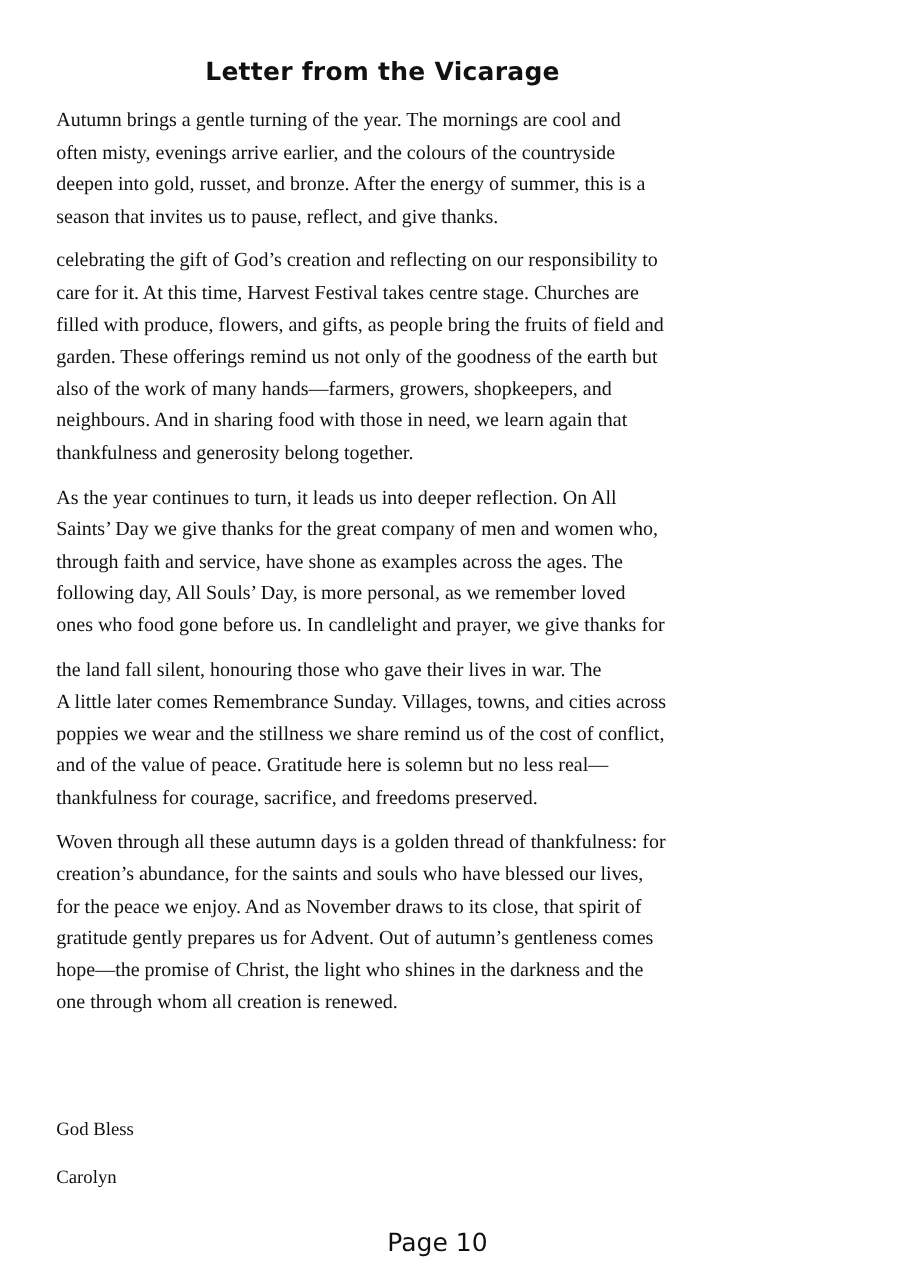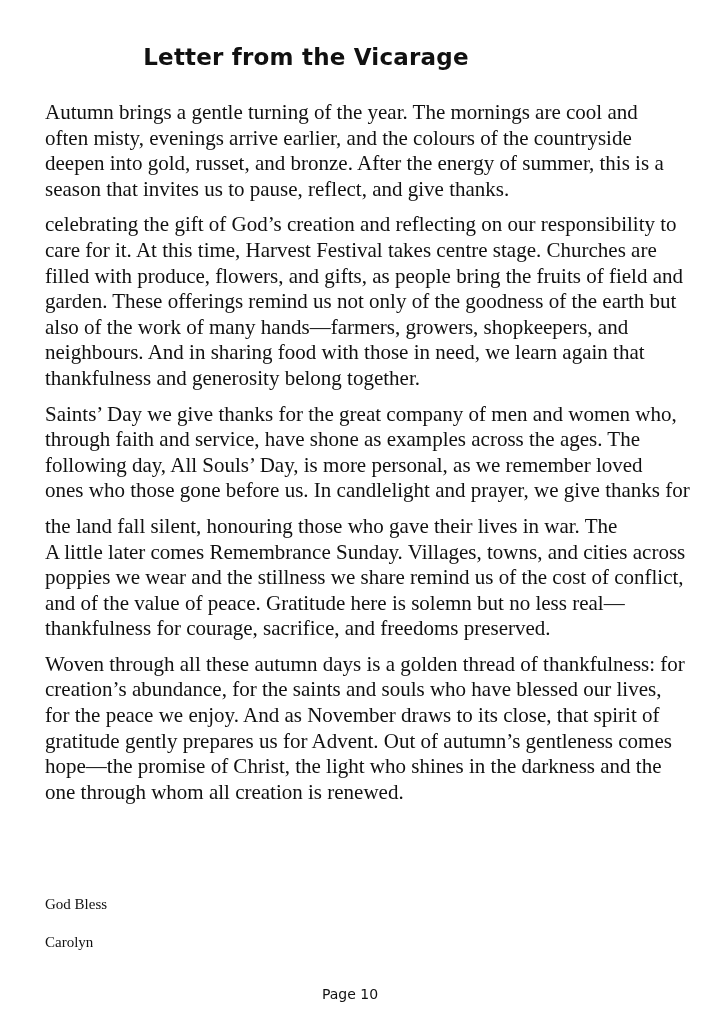--- a/index.html
+++ b/index.html
@@ -22,32 +22,32 @@
       height: 1024px;
     }
     .title {
       position: absolute;
       left: 0;
       top: 42px;
       width: 612px;
       text-align: center;
       font-family: "DejaVu Sans", sans-serif;
       font-weight: bold;
-      font-size: 23px;
+      font-size: 20px;
       line-height: 30px;
       margin: 0;
       letter-spacing: 0.2px;
     }
     .body-text {
       position: absolute;
       left: 45px;
-      top: 100px;
+      top: 84px;
       width: 670px;
       font-family: "Liberation Serif", serif;
-      font-size: 21px;
+      font-size: 16px;
       line-height: 25.6px;
       color: #111111;
     }
     .para {
       margin: 0 0 10px 0;
       white-space: nowrap;
     }
     .para .ln {
       display: block;
     }
@@ -61,21 +61,21 @@
     }
     .closing.bless { top: 894px; }
     .closing.name { top: 932px; }
     .page-number {
       position: absolute;
       left: 0;
       top: 984px;
       width: 700px;
       text-align: center;
       font-family: "DejaVu Sans", sans-serif;
-      font-size: 14px;
+      font-size: 20px;
       line-height: 20px;
       margin: 0;
     }
   </style>
 </head>
 <body>
 
 <div class="page">
   <h1 class="title">Letter from the Vicarage</h1>
 
@@ -89,24 +89,25 @@
     <p class="para">
       <span class="ln">celebrating the gift of God’s creation and reflecting on our responsibility to</span>
       <span class="ln">care for it. At this time, Harvest Festival takes centre stage. Churches are</span>
       <span class="ln">filled with produce, flowers, and gifts, as people bring the fruits of field and</span>
       <span class="ln">garden. These offerings remind us not only of the goodness of the earth but</span>
       <span class="ln">also of the work of many hands—farmers, growers, shopkeepers, and</span>
       <span class="ln">neighbours. And in sharing food with those in need, we learn again that</span>
       <span class="ln">thankfulness and generosity belong together.</span>
     </p>
     <p class="para">
+      <span class="ln">As the year continues to turn, it leads us into deeper reflection. On All</span>
       <span class="ln">Saints’ Day we give thanks for the great company of men and women who,</span>
       <span class="ln">through faith and service, have shone as examples across the ages. The</span>
       <span class="ln">following day, All Souls’ Day, is more personal, as we remember loved</span>
-      <span class="ln">ones who those gone before us. In candlelight and prayer, we give thanks for</span>
+      <span class="ln">ones who food gone before us. In candlelight and prayer, we give thanks for</span>
     </p>
     <p class="para">
       <span class="ln">the land fall silent, honouring those who gave their lives in war. The</span>
       <span class="ln">A little later comes Remembrance Sunday. Villages, towns, and cities across</span>
       <span class="ln">poppies we wear and the stillness we share remind us of the cost of conflict,</span>
       <span class="ln">and of the value of peace. Gratitude here is solemn but no less real—</span>
       <span class="ln">thankfulness for courage, sacrifice, and freedoms preserved.</span>
     </p>
     <p class="para">
       <span class="ln">Woven through all these autumn days is a golden thread of thankfulness: for</span>

